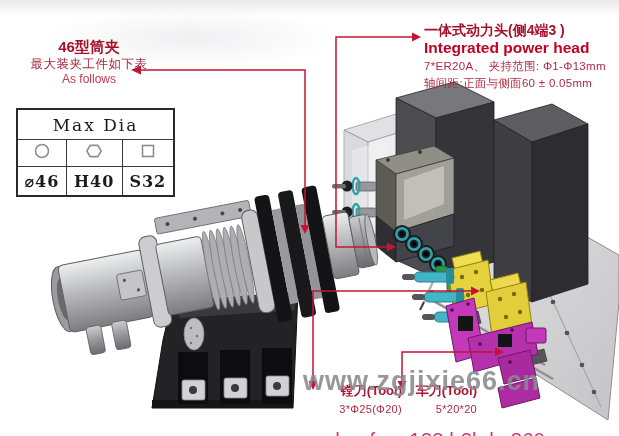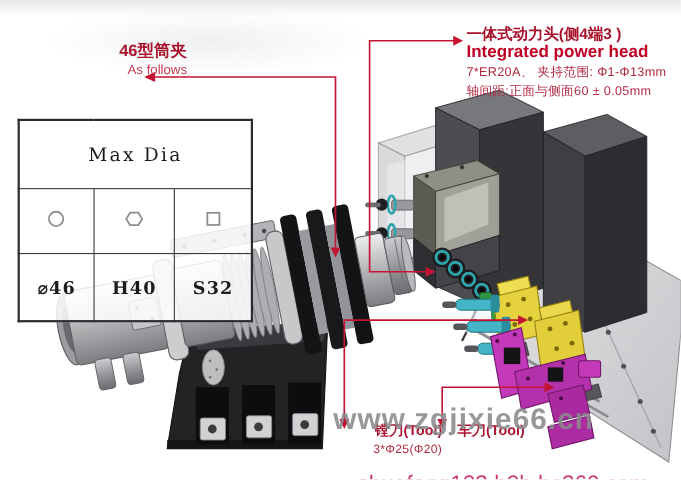--- a/index.html
+++ b/index.html
@@ -4,29 +4,29 @@
 <style>
   html,body{margin:0;padding:0;background:#fff;}
   #stage{position:relative;width:619px;height:436px;overflow:hidden;background:#ffffff;
          font-family:"Liberation Sans","DejaVu Sans",sans-serif;}
   #topband{position:absolute;left:0;top:0;width:619px;height:16px;z-index:0;
            background:linear-gradient(#e9e9eb,#ffffff);}
   #blotch{position:absolute;left:40px;top:8px;width:300px;height:60px;z-index:0;border-radius:50%;
           background:radial-gradient(ellipse at center,#f0f0f2 0%,rgba(255,255,255,0) 70%);}
   #machine-svg{position:absolute;left:0;top:0;z-index:1;}
   .note{position:absolute;z-index:3;line-height:1.2;}
-  #collet-note{left:8px;top:38px;width:162px;text-align:right;}
+  #collet-note{left:8px;top:38px;width:162px;text-align:center;}
   .cn-title{font-size:15px;font-weight:bold;color:#a8112a;}
   .cn-sub{font-size:12.5px;color:#a8283e;margin-top:1px;letter-spacing:.5px;}
   .en-title{font-size:17px;font-weight:bold;color:#c00024;margin-top:2px;}
   .en-sub{font-size:12px;color:#c0394e;}
   #collet-table{position:absolute;left:16px;top:108px;width:159px;z-index:3;}
   #collet-table table{width:100%;border-collapse:collapse;border:2px solid #2a2a2e;background:rgba(255,255,255,.85);
       font-family:"DejaVu Serif","DejaVu Sans",serif;color:#1b1b1e;}
-  #collet-table td{border:1px solid #3a3a3e;text-align:center;padding:16px;margin-top:15px;}
+  #collet-table td{border:1px solid #3a3a3e;text-align:center;padding:0;margin-top:15px;}
   #collet-table .hdr{height:29px;font-size:17px;letter-spacing:2px;}
   #collet-table .sym{height:26px;}
   #collet-table .val{height:28px;font-size:16px;font-weight:bold;letter-spacing:1px;}
   #powerhead-note{left:424px;top:22px;width:200px;text-align:left;}
   #powerhead-note .cn-title{font-size:14px;}
   #powerhead-note .en-title{font-size:15.5px;margin-top:0;}
   .spec{font-size:11.5px;color:#b12a42;margin-top:3px;letter-spacing:.3px;}
   .tool-note{position:absolute;z-index:3;text-align:right;}
   #boring-note{left:282px;top:382px;width:120px;}
   #turning-note{left:367px;top:382px;width:110px;}
@@ -292,20 +292,21 @@
       <polygon points="396,247 387,242.5 387,251.5"></polygon>
       <polygon points="313,390 308.5,381 317.5,381"></polygon>
       <polygon points="480,291 471,286.5 471,295.5"></polygon>
       <polygon points="402,390 397.5,381 406.5,381"></polygon>
       <polygon points="504,352 495,347.5 495,356.5"></polygon>
     </g>
   </svg>
 
   <div class="note" id="collet-note">
     <div class="cn-title">46型筒夹</div>
+    <div class="cn-sub">最大装夹工件如下表</div>
     <div class="en-sub">As follows</div>
   </div>
 
   <div id="collet-table">
     <table>
       <tbody>
           <tr>
             <td class="hdr" colspan="3">Max Dia</td>
           </tr>
       <tr class="sym-row">
@@ -335,17 +336,18 @@
     <div class="spec">轴间距:正面与侧面60 ± 0.05mm</div>
   </div>
 
   <div class="tool-note" id="boring-note">
     <div class="tool-label">镗刀(Tool)</div>
     <div class="tool-spec">3*Φ25(Φ20)</div>
   </div>
 
   <div class="tool-note" id="turning-note">
     <div class="tool-label">车刀(Tool)</div>
+    <div class="tool-spec">5*20*20</div>
   </div>
 
   <div class="wm" id="wm-url">www.zgjixie66.cn</div>
   <div class="wm" id="wm-b2b">shuofang123.b2b.hc360.com</div>
 </div>
 
 </body></html>

